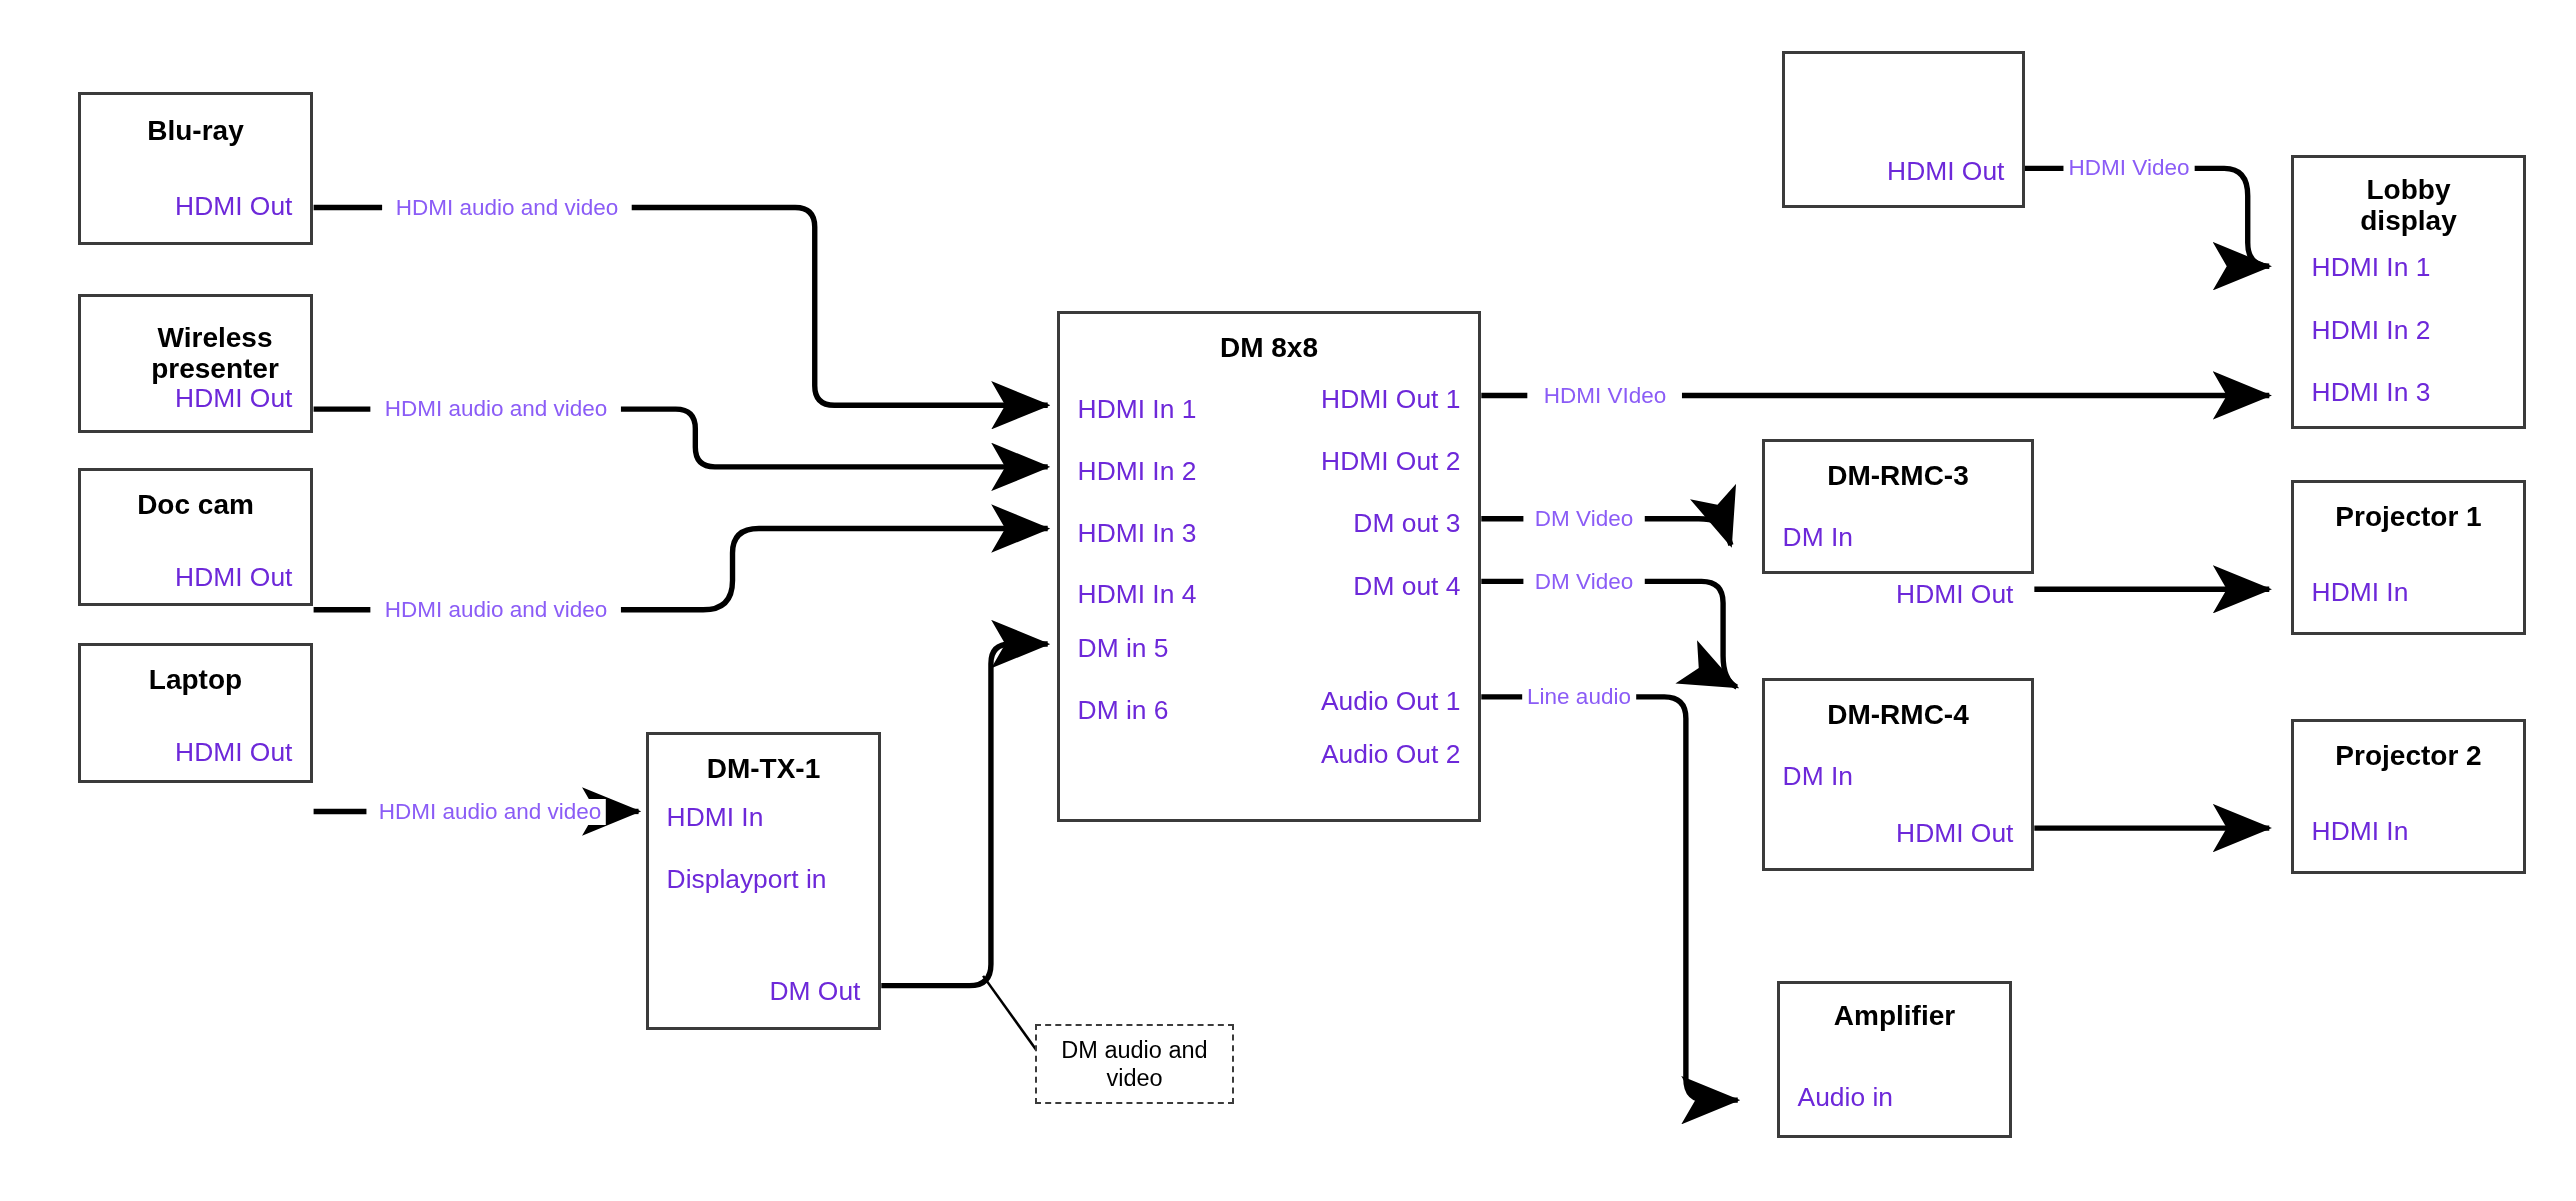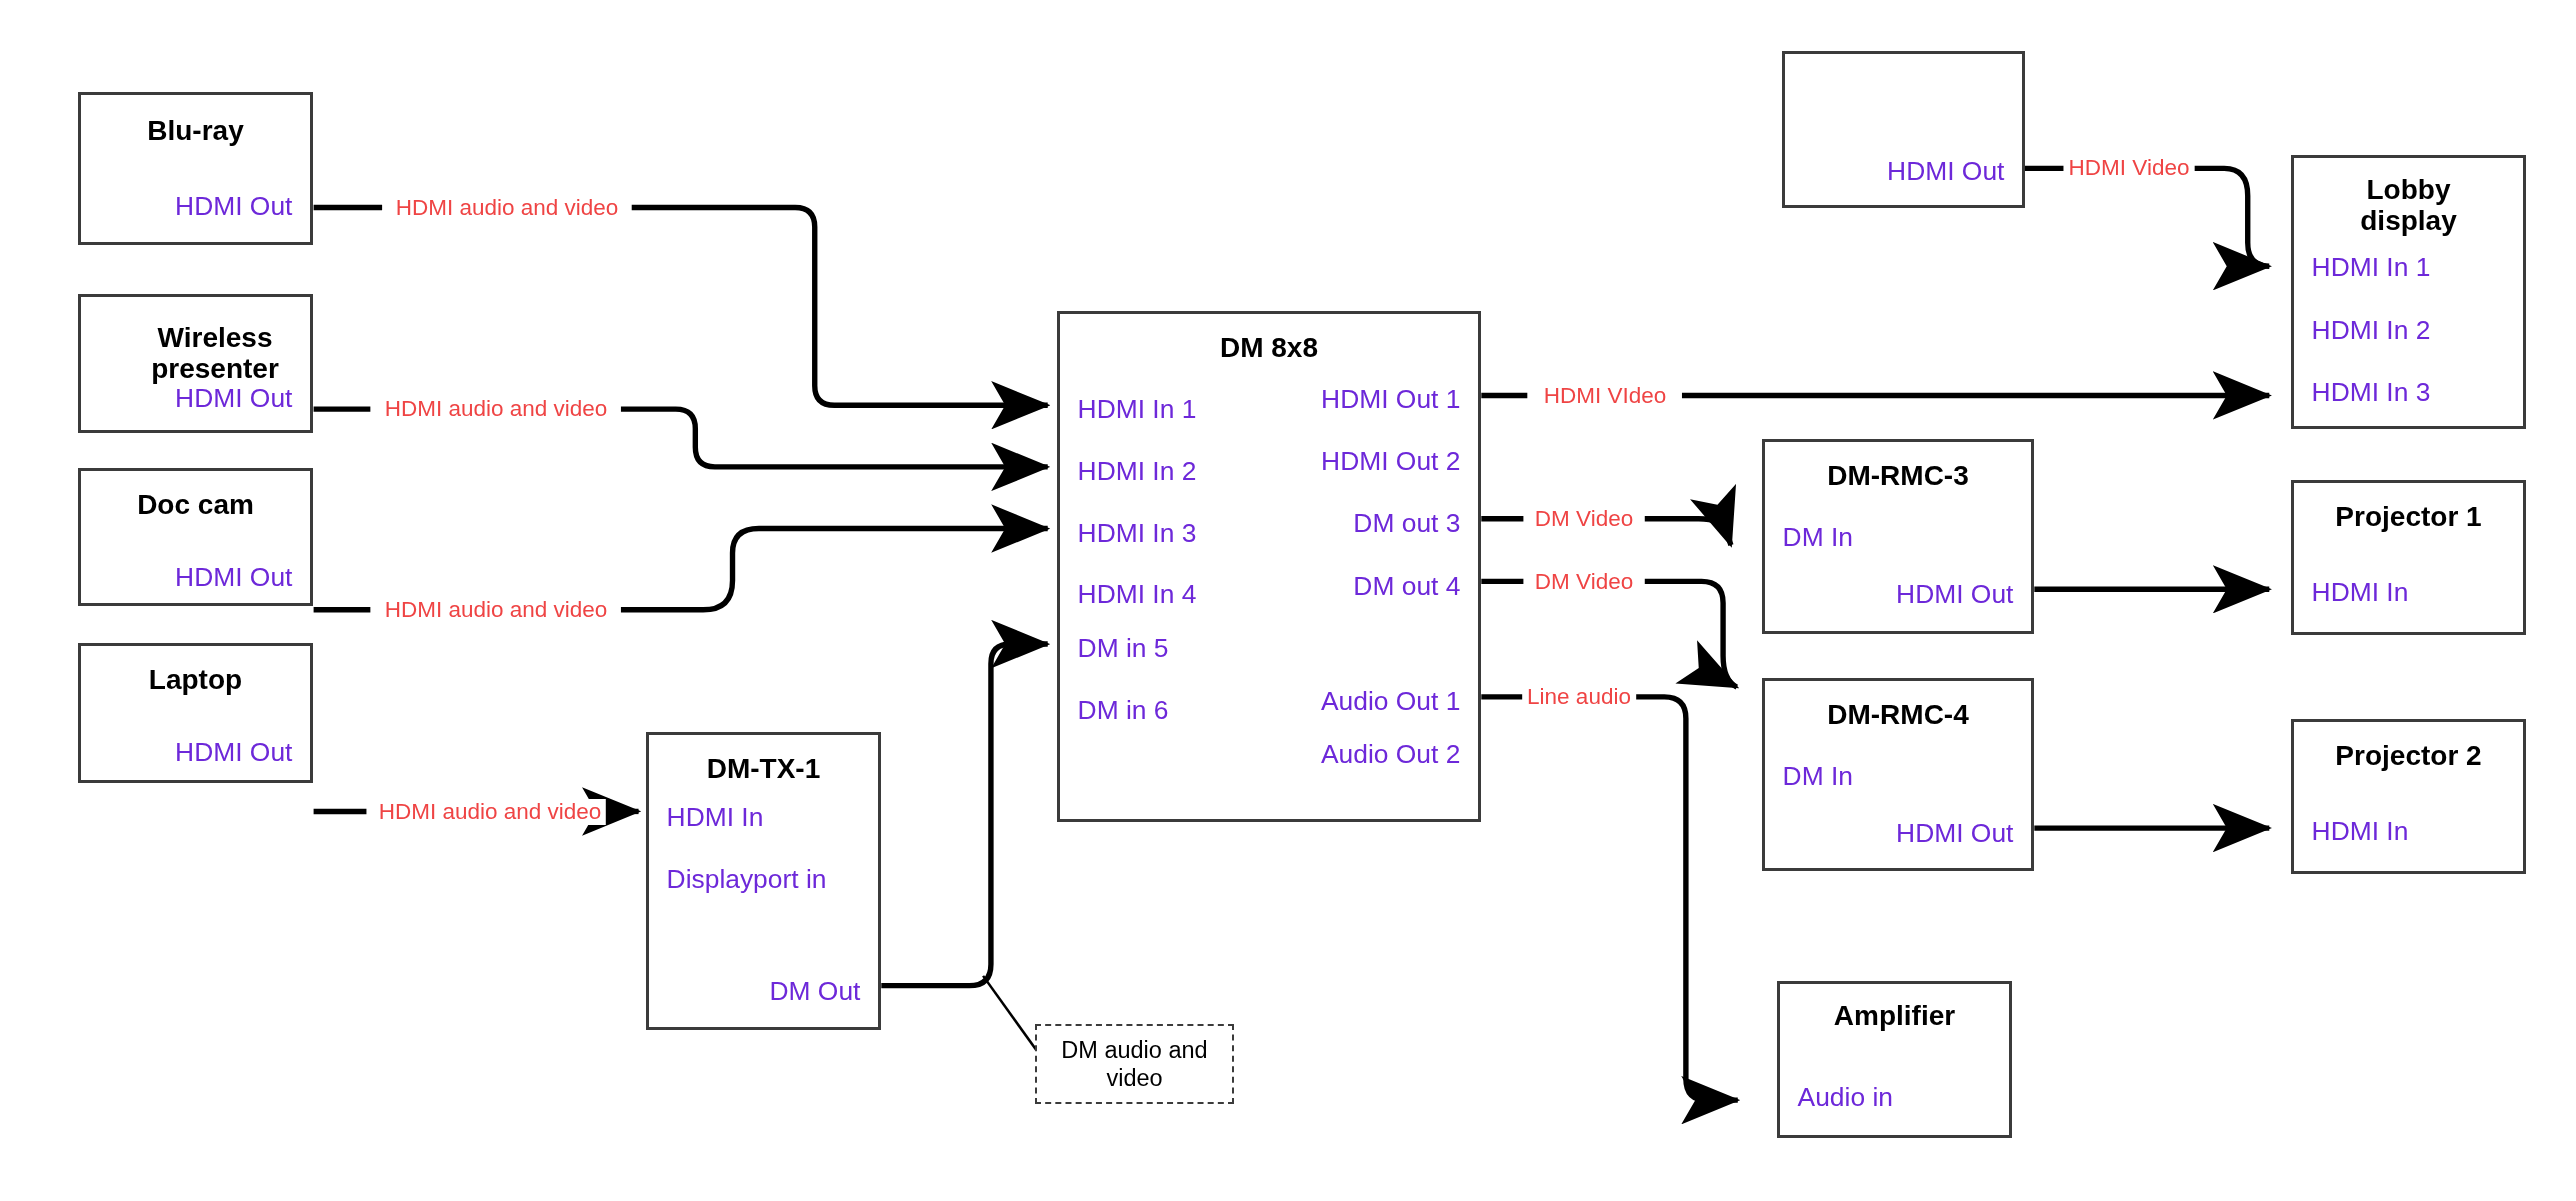--- a/index.html
+++ b/index.html
@@ -7,21 +7,21 @@
        font-family:"Liberation Sans", sans-serif;}
   #stage{position:relative;width:2576px;height:1201px;background:#ffffff;}
   svg#wires{position:absolute;left:0;top:0;width:2576px;height:1201px;}
   .node{position:absolute;box-sizing:border-box;background:#ffffff;
         border:3.9px solid #3b3b3b;}
   .node .title{position:absolute;left:0;right:0;text-align:center;
         font-weight:bold;font-size:28px;color:#000;line-height:1.12;}
   .port{position:absolute;font-size:26.4px;color:#6d28d9;white-space:nowrap;}
   .port.l{left:17.6px;text-align:left;}
   .port.r{right:17.6px;text-align:right;}
-  .edgelabel{position:absolute;font-size:22.5px;color:#ef4444;white-space:nowrap;
+  .edgelabel{position:absolute;font-size:22.5px;color:#8b5cf6;white-space:nowrap;
         background:#ffffff;padding:0 4.9px;transform:translate(-50%,-50%);}
   .note{position:absolute;box-sizing:border-box;background:#ffffff;
         border:2.9px dashed #3b3b3b;display:flex;align-items:center;
         justify-content:center;text-align:center;font-size:23.5px;color:#000;
         line-height:1.2;padding:3.9px;}
 </style>
 </head>
 <body>
 
 <div id="stage">
@@ -128,21 +128,21 @@
     <div class="port r" style="top:102px;">HDMI Out</div>
   </div>
 
   <div class="node" style="left:2291px;top:155px;width:235px;height:274px;">
     <div class="title" style="top:15.7px;padding:0 25.5px;">Lobby display</div>
     <div class="port l" style="top:94px;">HDMI In 1</div>
     <div class="port l" style="top:157px;">HDMI In 2</div>
     <div class="port l" style="top:219px;">HDMI In 3</div>
   </div>
 
-  <div class="node" style="left:1762px;top:439px;width:272px;height:195px;">
+  <div class="node" style="left:1762px;top:439px;width:272px;height:135px;">
     <div class="title" style="top:17.6px;">DM-RMC-3</div>
     <div class="port l" style="top:80px;">DM In</div>
     <div class="port r" style="top:137px;">HDMI Out</div>
   </div>
 
   <div class="node" style="left:1762px;top:678px;width:272px;height:193px;">
     <div class="title" style="top:17.6px;">DM-RMC-4</div>
     <div class="port l" style="top:80px;">DM In</div>
     <div class="port r" style="top:137px;">HDMI Out</div>
   </div>

